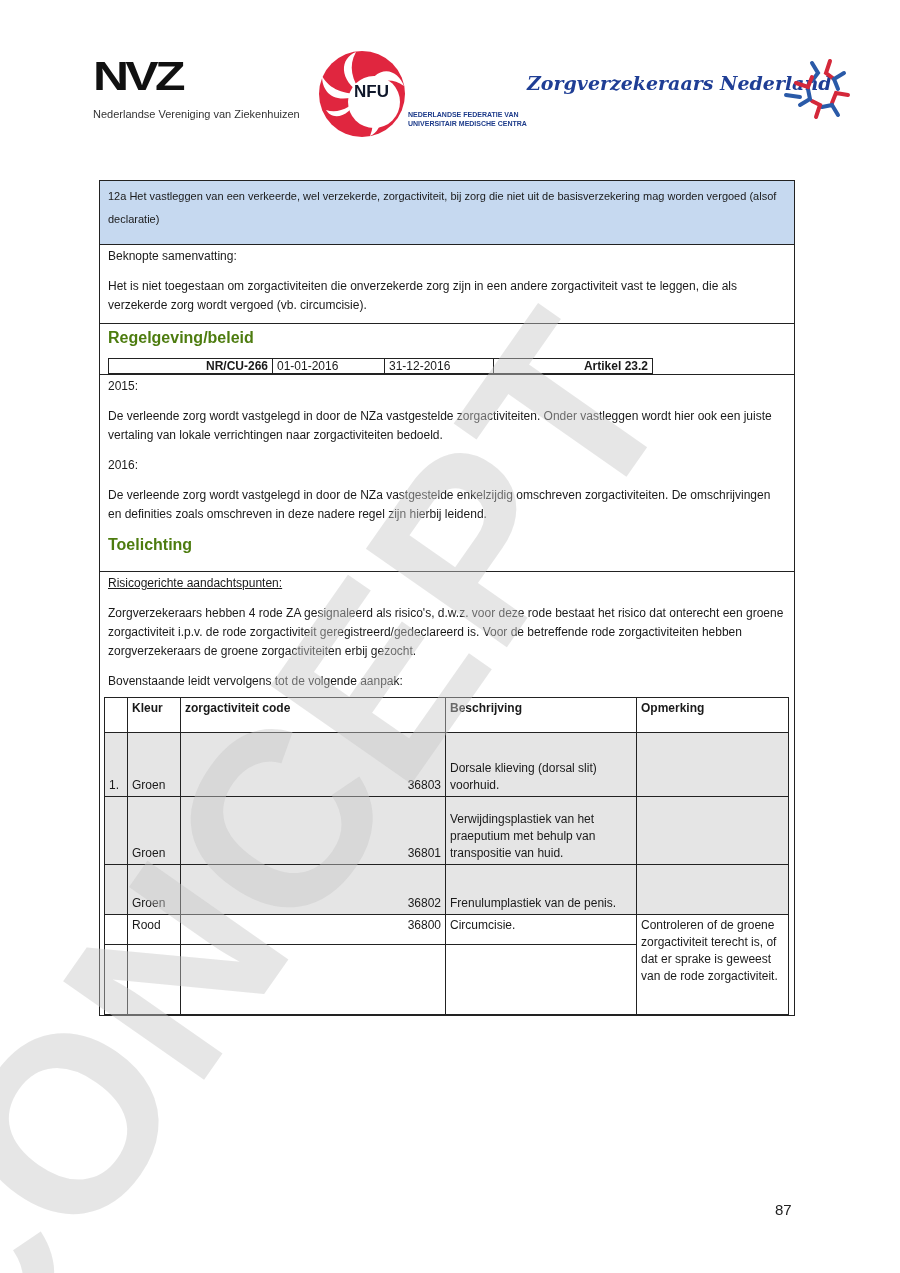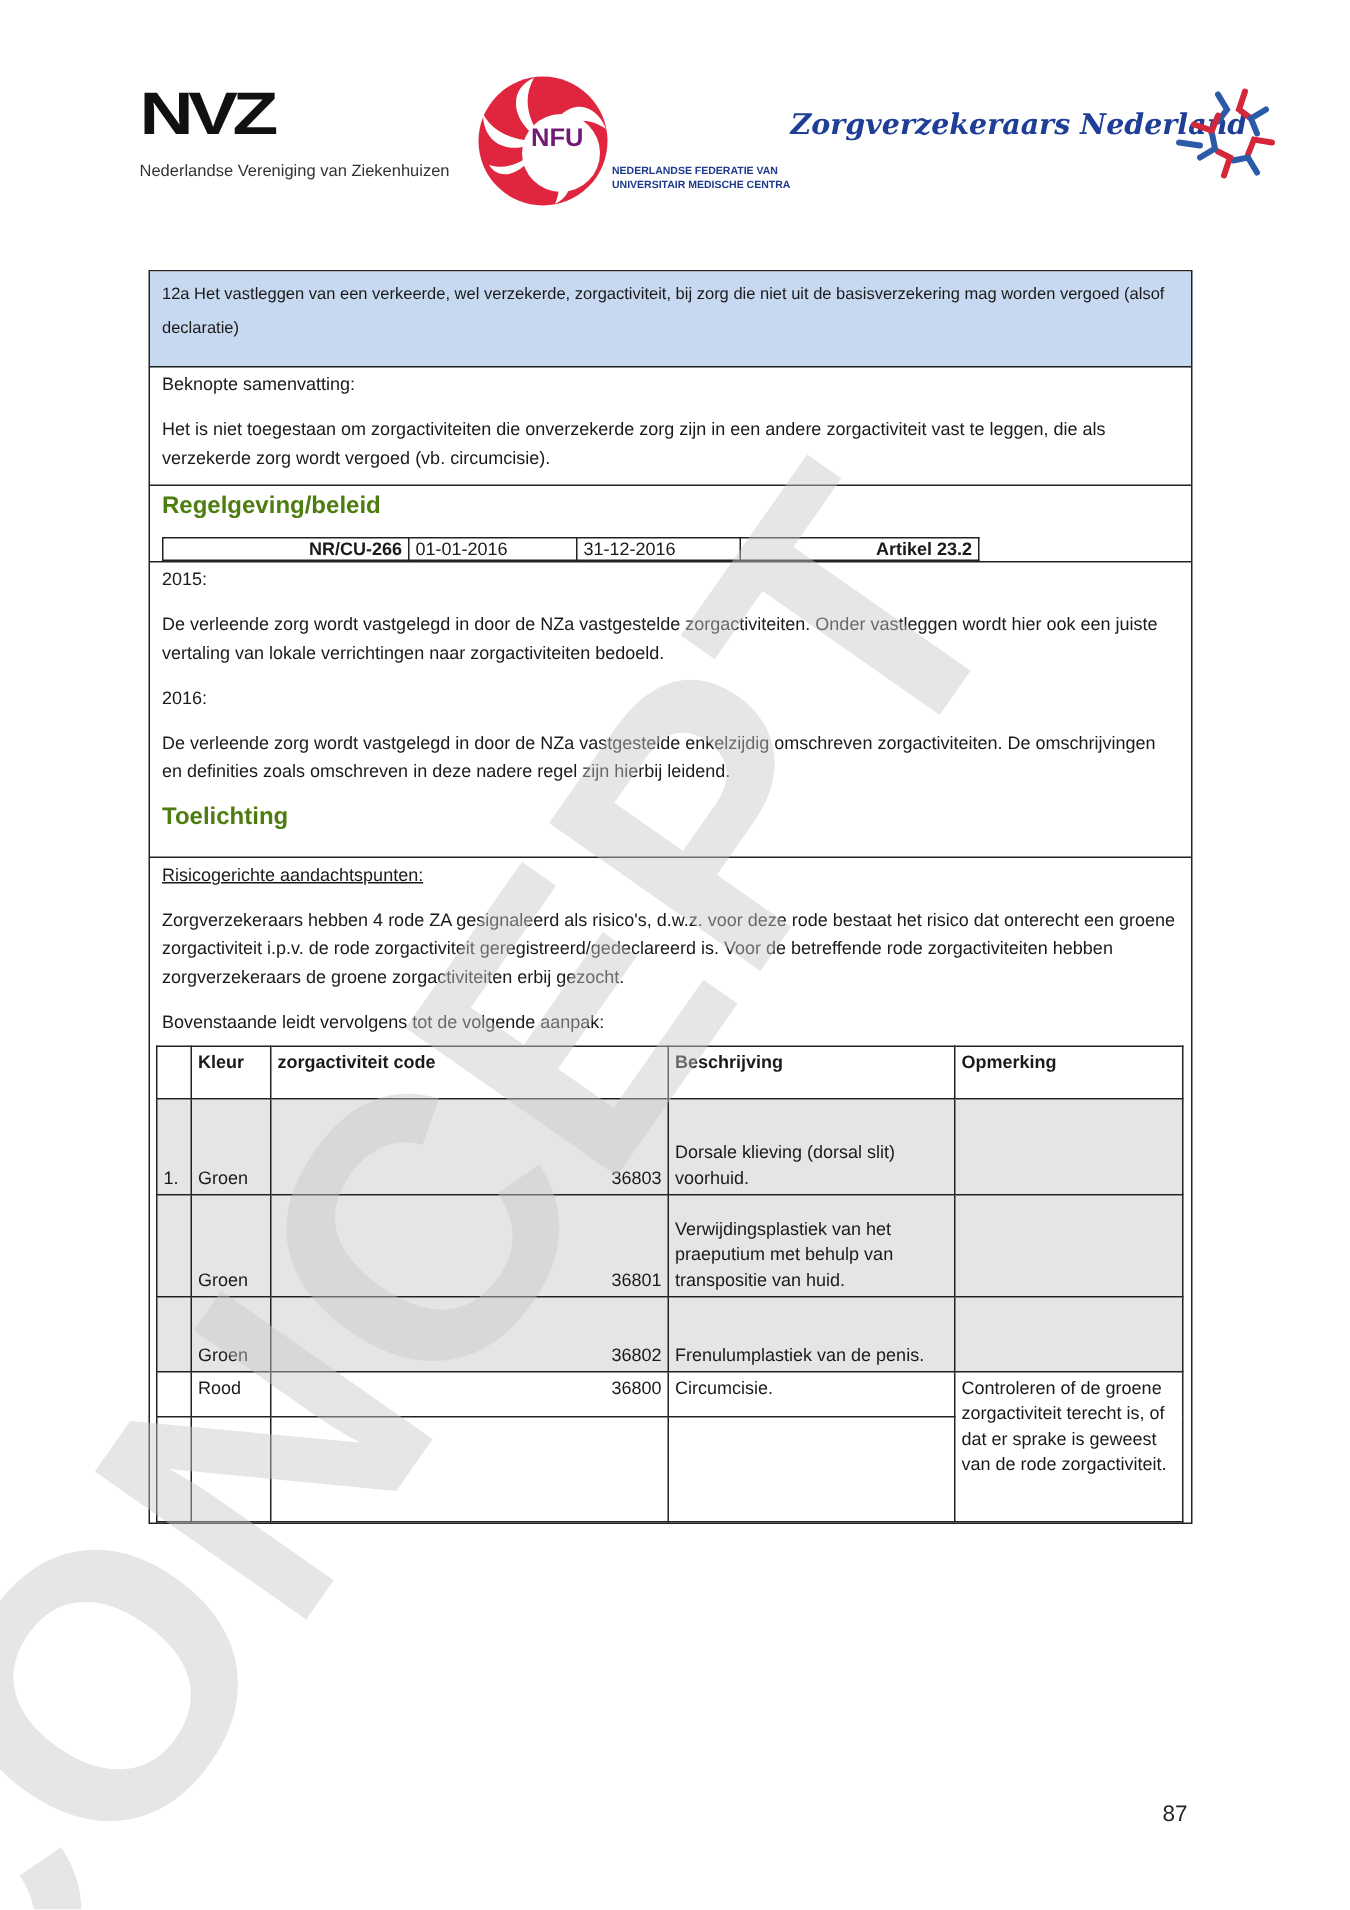--- a/index.html
+++ b/index.html
@@ -7,21 +7,21 @@
          font-family: "Liberation Sans", sans-serif; color: #1a1a1a; }
 
   
   .logos { position: absolute; left: 0; top: 0; width: 900px; height: 150px; }
   .nvz { position: absolute; left: 93px; top: 58px; }
   .nvz-mark { font-family: "Liberation Sans", sans-serif; font-weight: 700; font-size: 40px;
               letter-spacing: -3px; color: #111; line-height: 36px; transform: scaleX(1.25); transform-origin: left; }
   .nvz-sub { position: absolute; left: 0; top: 50px; white-space: nowrap; font-size: 11px; color: #333; }
   .nfu { position: absolute; left: 318px; top: 50px; width: 200px; height: 90px; }
   .nfu-circle { position: absolute; left: 0; top: 0; width: 88px; height: 88px; }
-  .nfu-text { position: absolute; left: 36px; top: 32px; font-size: 17px; font-weight: 700; color: #701a75; }
+  .nfu-text { position: absolute; left: 36px; top: 32px; font-size: 17px; font-weight: 700; color: #0f172a; }
   .nfu-sub { position: absolute; left: 90px; top: 60px; font-size: 7px; line-height: 9px; color: #1d3b8a;
              font-weight: 700; white-space: nowrap; }
   .zn { position: absolute; left: 527px; top: 72px; font-family: "DejaVu Serif", serif; font-style: italic;
         font-size: 19px; color: #1f3e95; white-space: nowrap; font-weight: 700; }
   .zn-logo { position: absolute; left: 782px; top: 55px; width: 82px; height: 70px; }
 
   
   .frame { position: absolute; left: 99px; top: 180px; width: 694px; border: 1.5px solid #222; }
   .title-cell { background: #c6d9f0; border-bottom: 1.5px solid #222; height: 64px;
                 padding: 4px 8px; box-sizing: border-box; font-size: 11px; line-height: 23px; color: #1a1a1a; }

